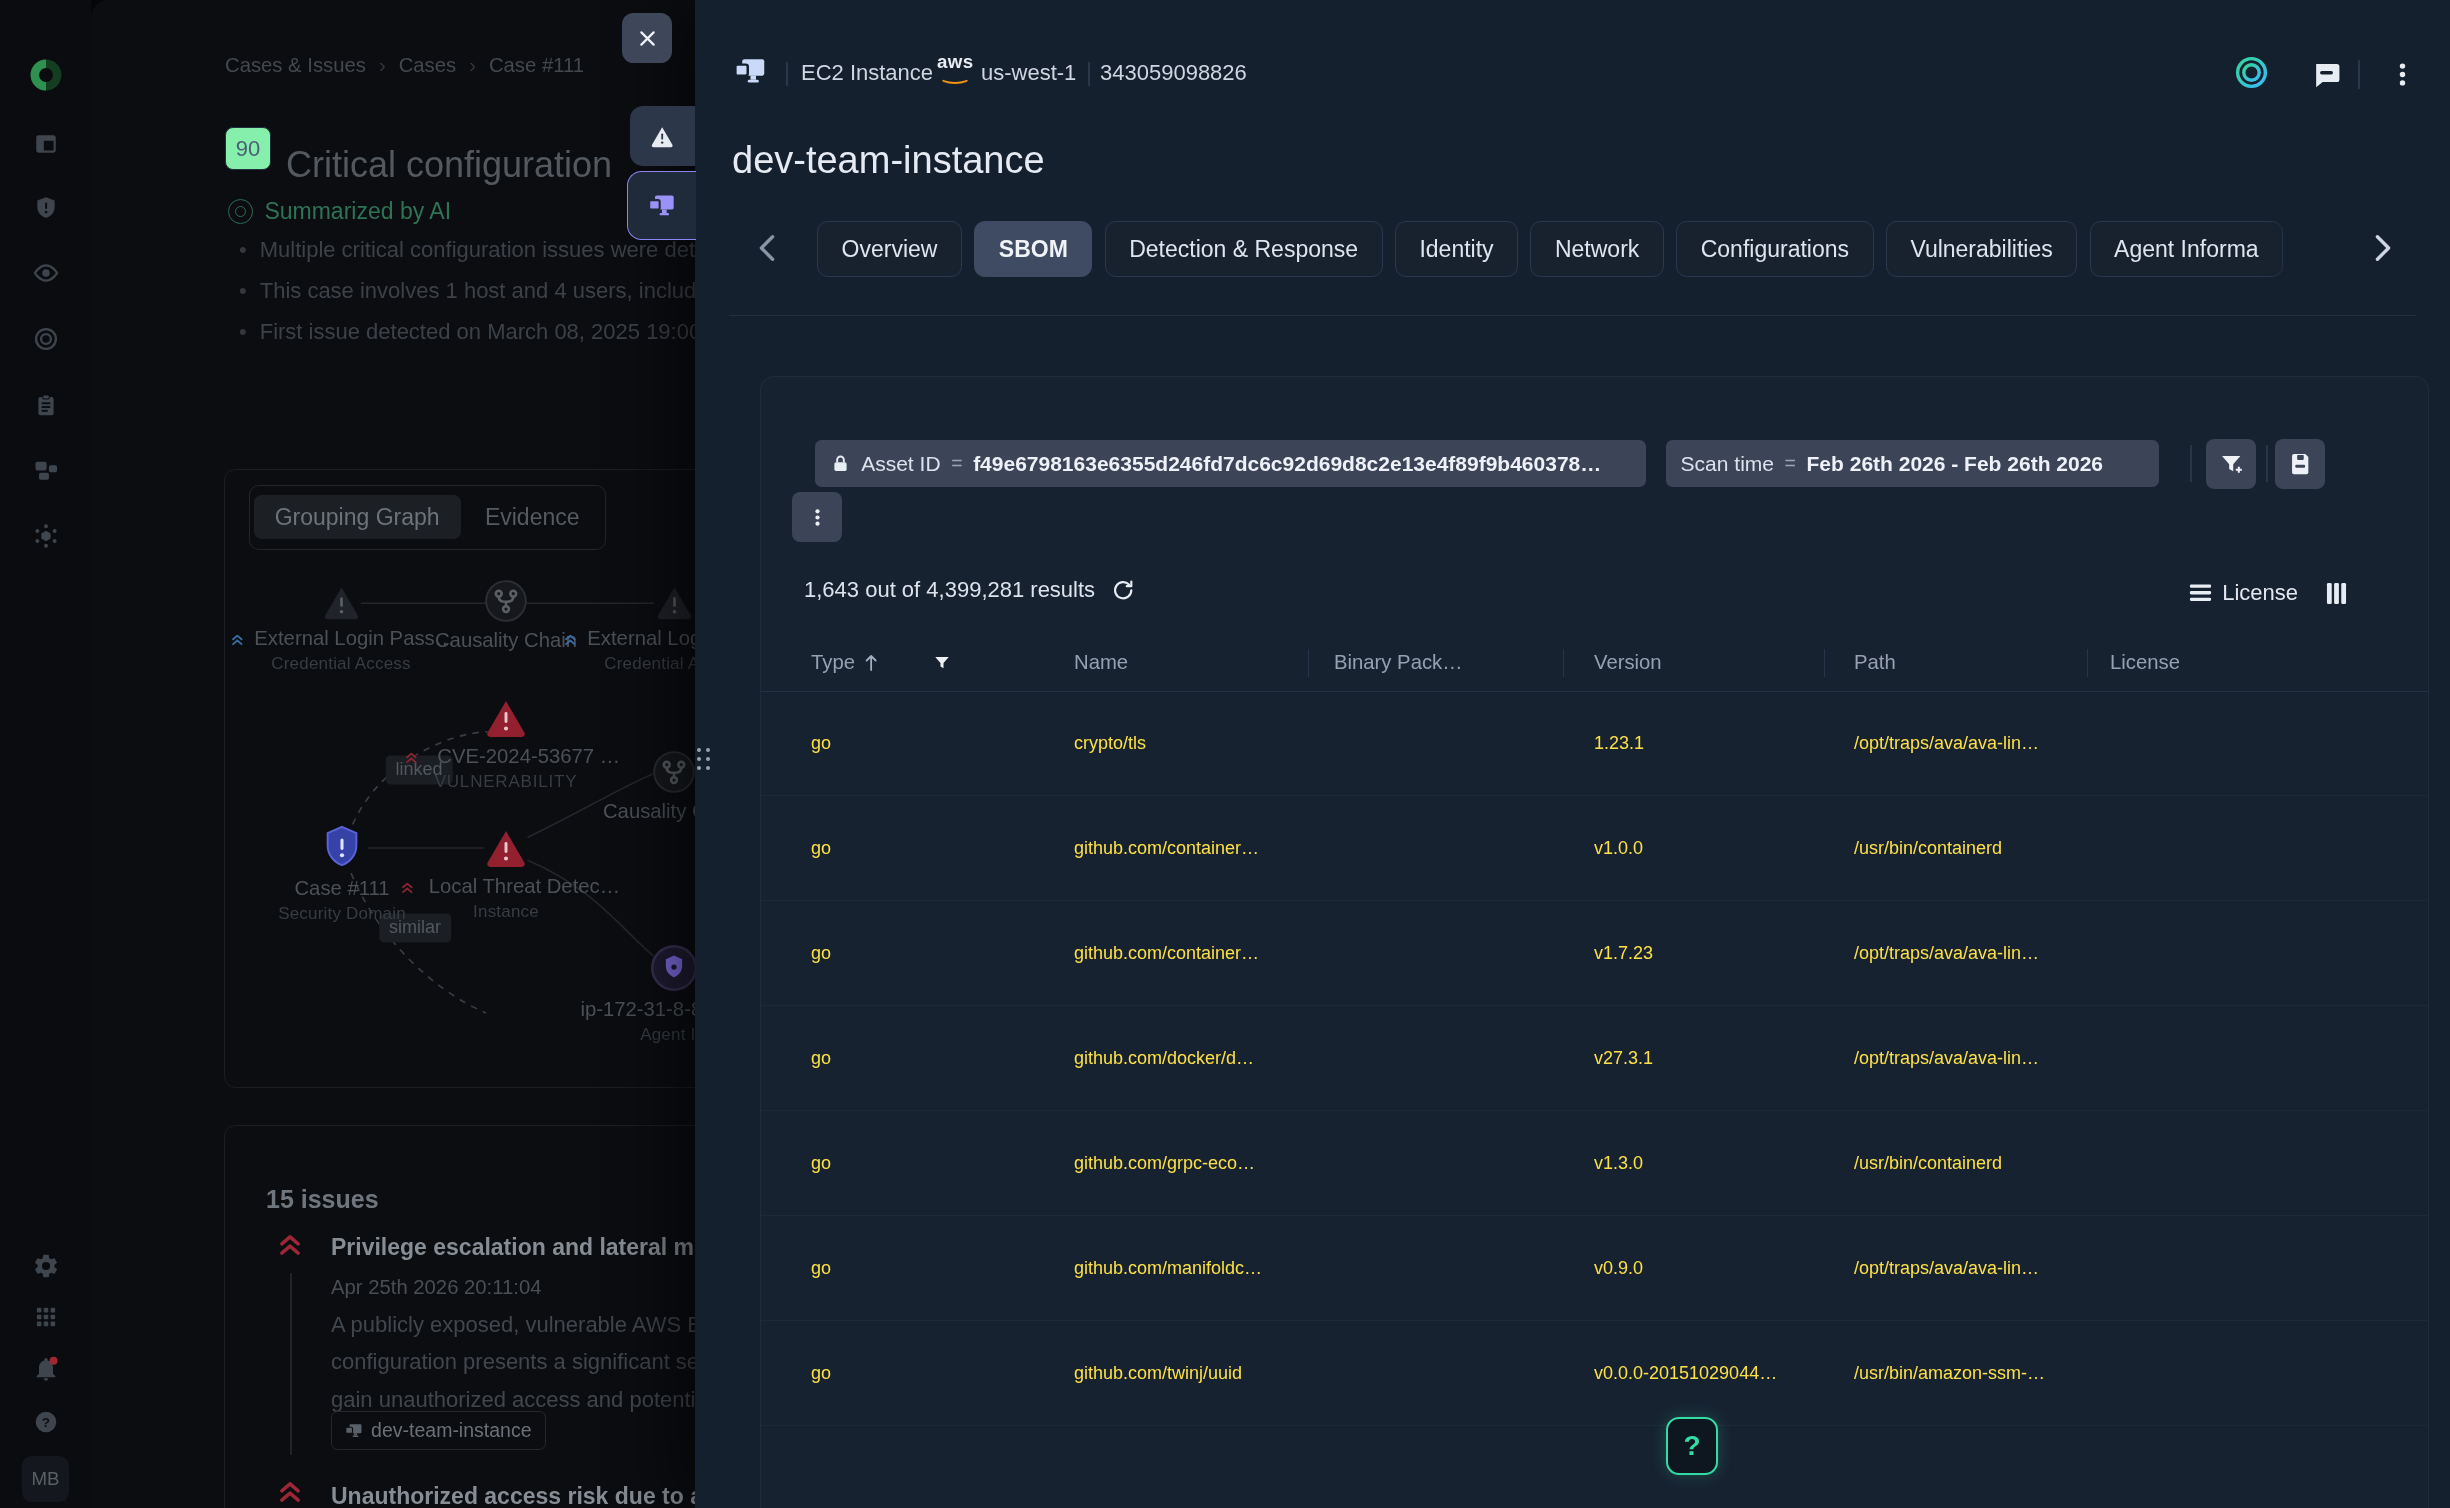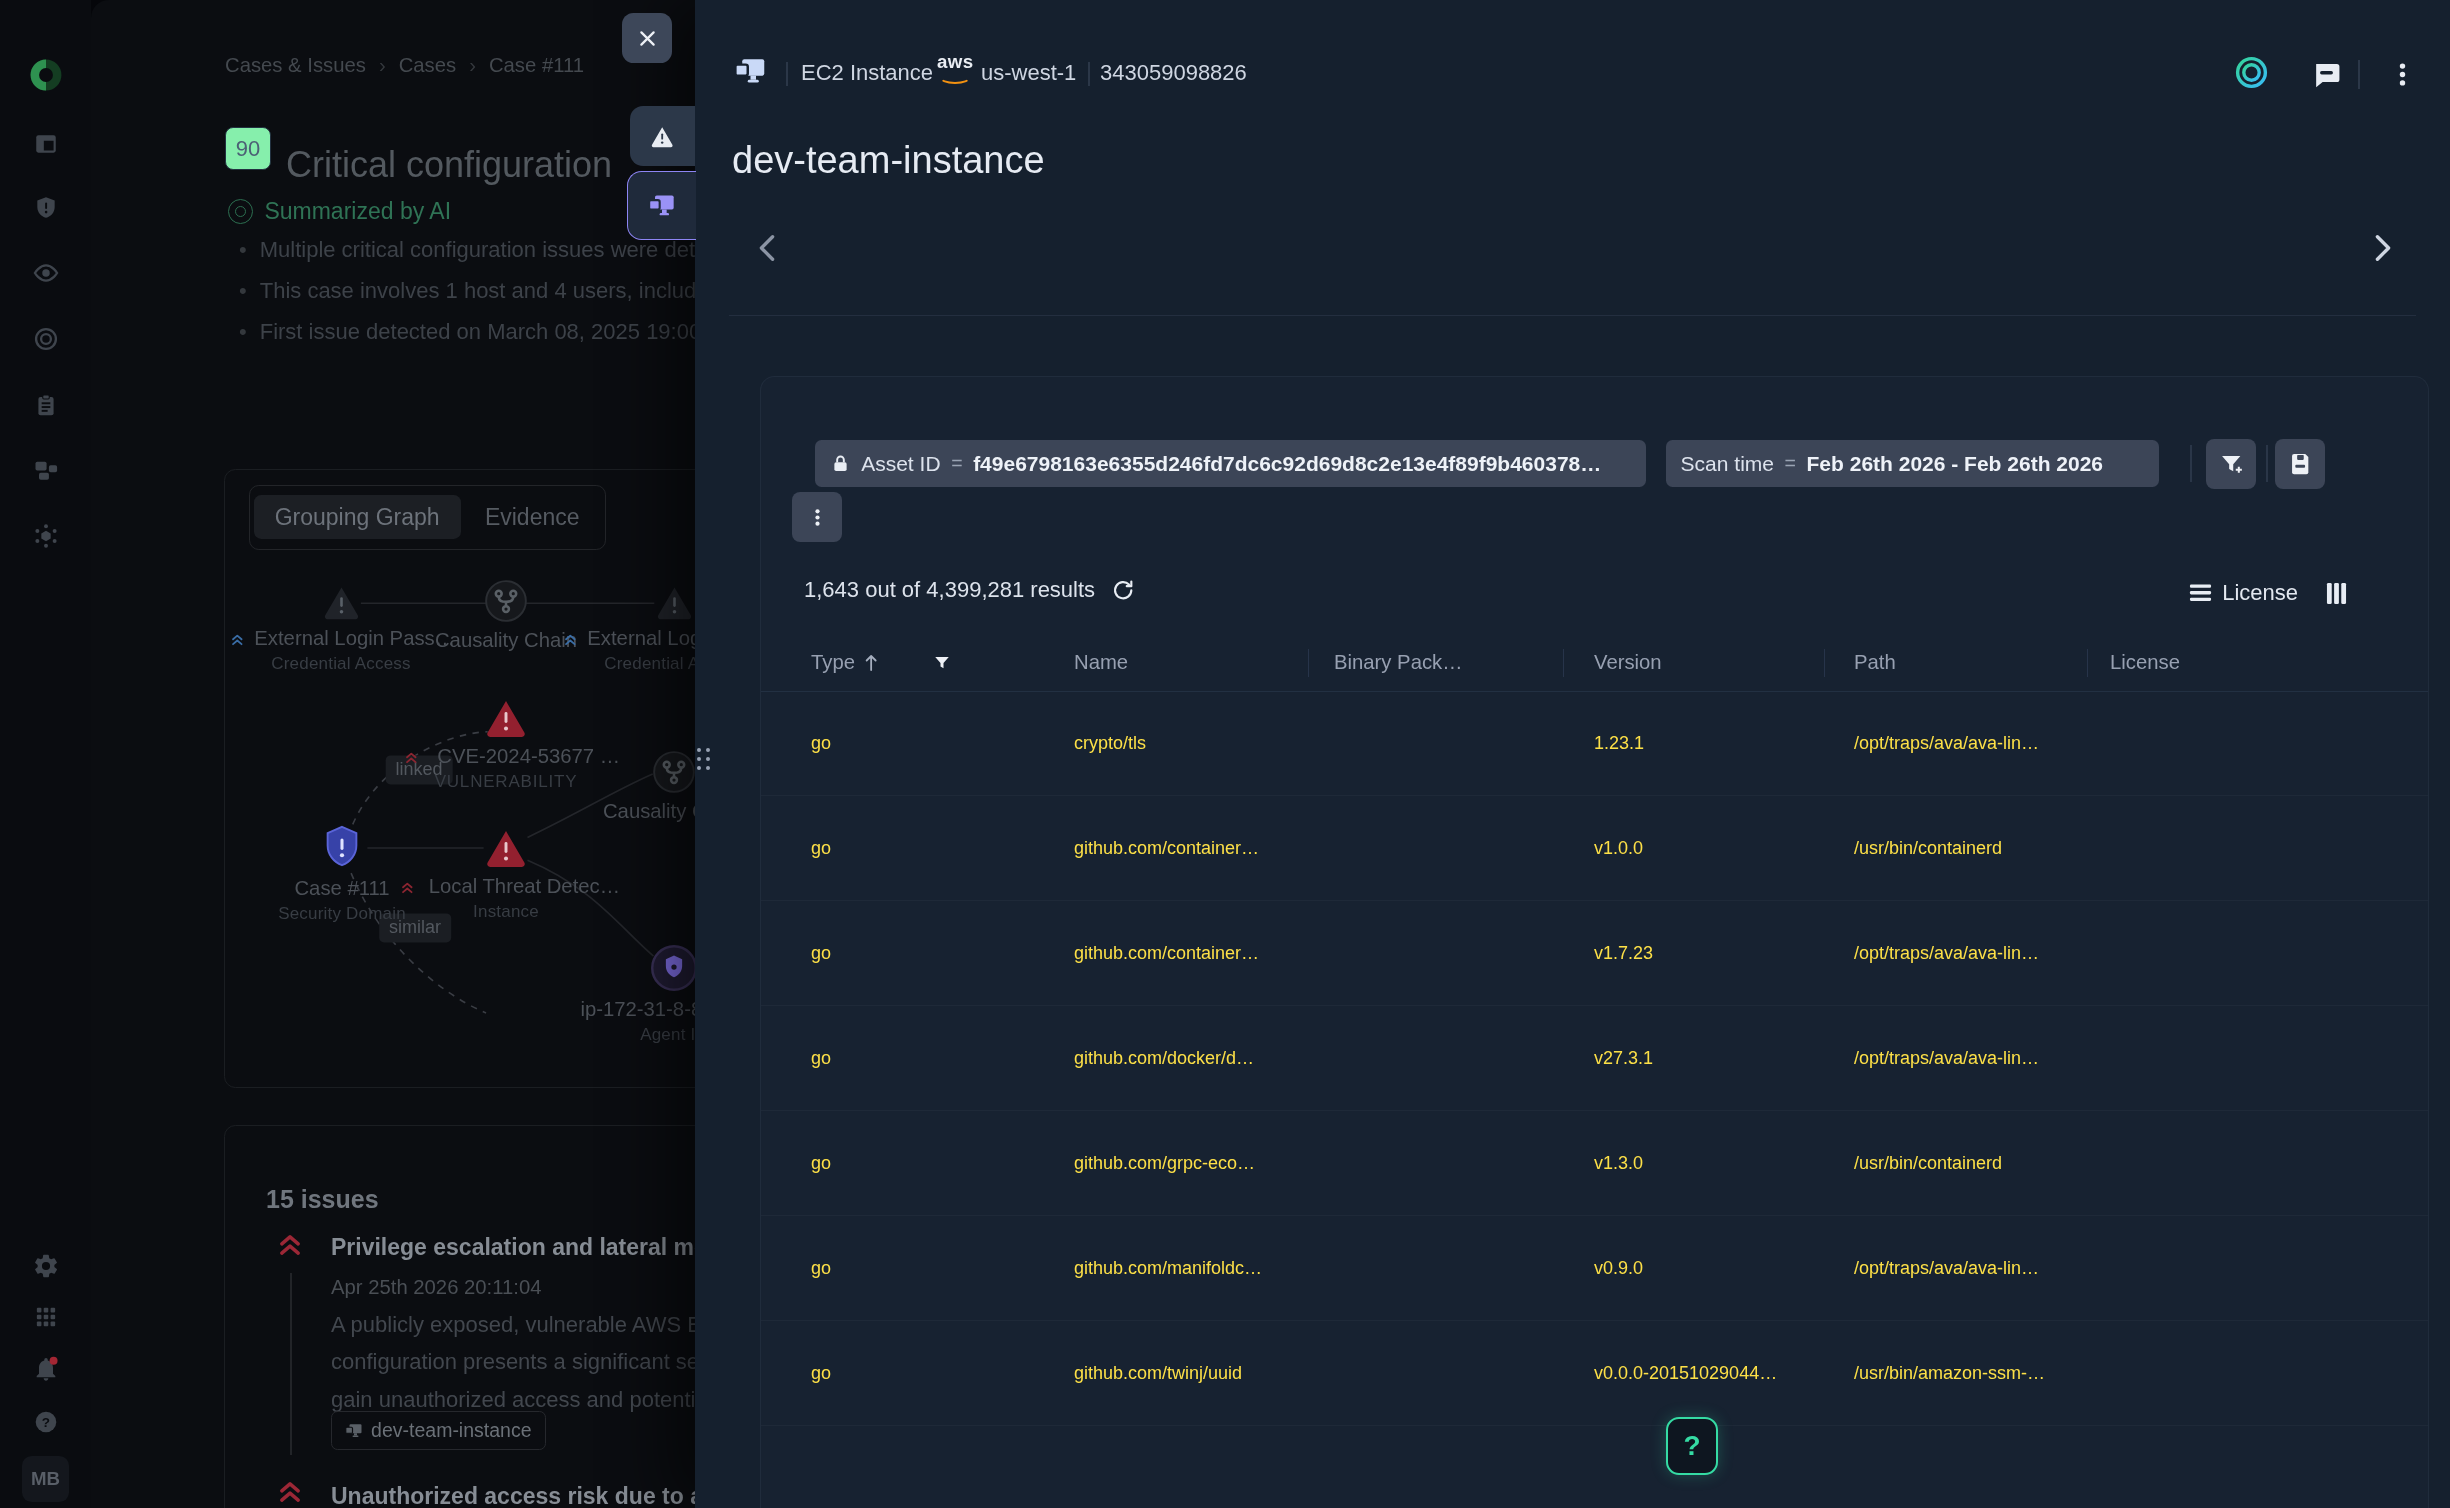--- a/index.html
+++ b/index.html
@@ -9,21 +9,21 @@
     font-family:"Liberation Sans","DejaVu Sans",sans-serif;
     -webkit-font-smoothing:antialiased;
   }
   .abs{position:absolute}
   svg{display:block}
 
   
   .sidebar{position:absolute;left:0;top:0;width:91px;height:1509px;background:#0a0c10;z-index:4}
   .sb-ic{position:absolute;left:50%;transform:translate(-50%,-50%);cursor:pointer}
   .sb-avatar{position:absolute;left:22px;top:1456px;width:47px;height:46px;border-radius:9.8px;
-    background:#14171d;color:#595f68;font-size:18.7px;font-weight:700;display:flex;align-items:center;justify-content:center}
+    background:#14171d;color:#595f68;font-size:18.7px;font-weight:400;display:flex;align-items:center;justify-content:center}
 
   
   .page{position:absolute;left:91px;top:0;right:0;bottom:0;background:#0b0d11;border-radius:18px 0 0 0;z-index:1}
   .crumbs{position:absolute;left:134px;top:54px;display:flex;gap:13px;font-size:20.3px;color:#44494f;align-items:center}
   .crumbs .sep{color:#35393e}
   .score-badge{position:absolute;left:134px;top:127px;width:44px;height:41px;border:0.8px solid #223140;
     background:#86efac;border-radius:8.1px;color:#4c6075;font-size:22px;display:flex;align-items:center;justify-content:center}
   .case-title{position:absolute;left:195px;top:120px;font-size:36px;font-weight:500;color:#53595f;white-space:nowrap}
   .ai-row{position:absolute;left:137px;top:198px;display:flex;gap:11.4px;align-items:center;color:#2f7355;font-size:23px}
   .ai-ring{width:23px;height:23px;border-radius:50%;border:1.6px solid #2c6e50;display:flex;align-items:center;justify-content:center}
@@ -464,20 +464,32 @@
       </svg>
   </span>
 
   <h1 class="panel-title">dev-team-instance</h1>
 
   <span class="tab-chev" style="left:63px">
     <svg width="18" height="28" viewBox="0 0 12 20" fill="none" stroke="#8b94a4" stroke-width="2.4" stroke-linecap="round" stroke-linejoin="round">
         <path d="M10 2 2 10l8 8"></path>
       </svg>
   </span>
+  <div class="tabs-clip">
+    <div class="tabs-row">
+      <span class="ptab">Overview</span>
+      <span class="ptab on">SBOM</span>
+      <span class="ptab">Detection &amp; Response</span>
+      <span class="ptab">Identity</span>
+      <span class="ptab">Network</span>
+      <span class="ptab">Configurations</span>
+      <span class="ptab">Vulnerabilities</span>
+      <span class="ptab">Agent Informa</span>
+    </div>
+  </div>
   <div class="tabs-fade"></div>
   <span class="tab-chev" style="left:1679px">
     <svg width="18" height="28" viewBox="0 0 12 20" fill="none" stroke="#cfd6e2" stroke-width="2.4" stroke-linecap="round" stroke-linejoin="round">
         <path d="M2 2l8 8-8 8"></path>
       </svg>
   </span>
   <i class="tabs-divider"></i>
 
   <div class="card">
 

